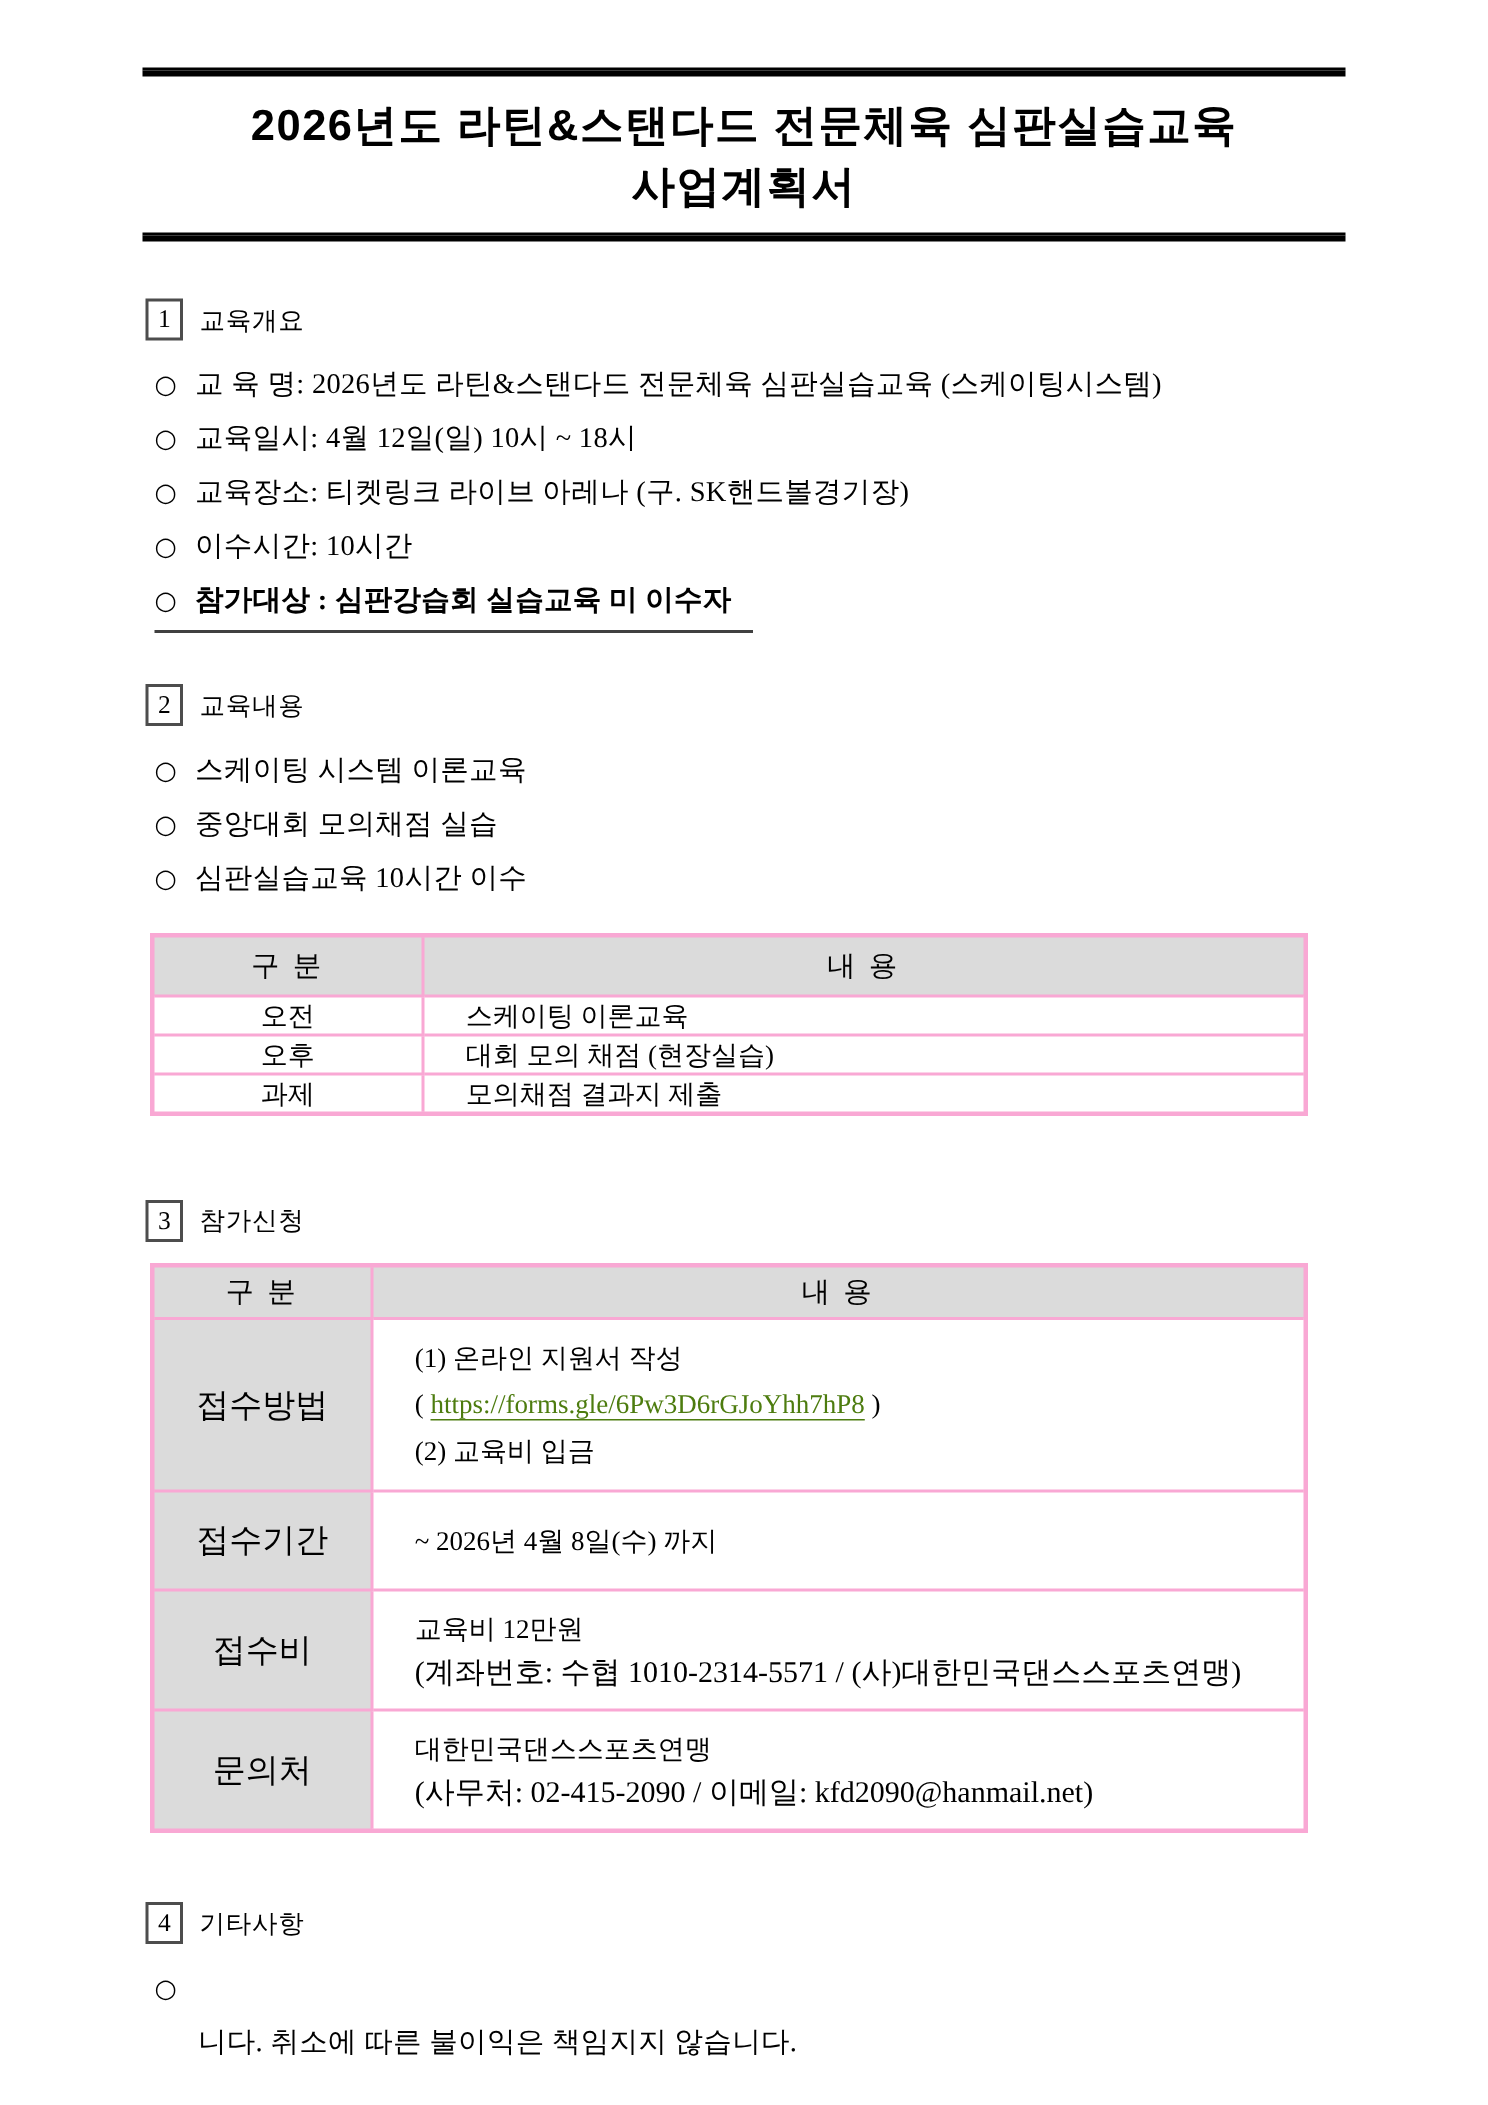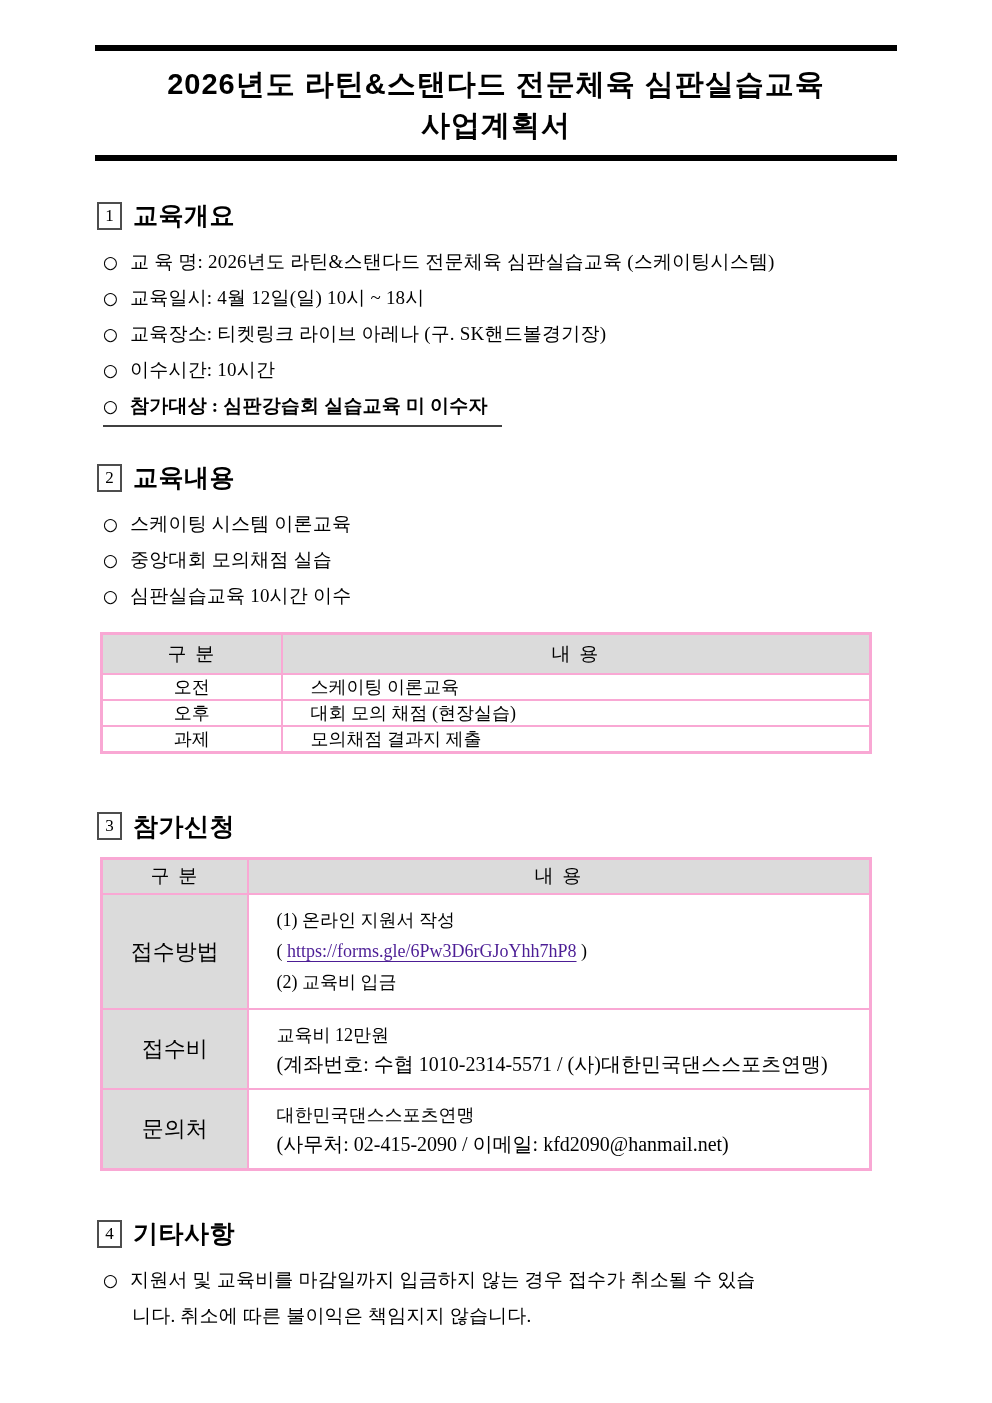--- a/index.html
+++ b/index.html
@@ -49,22 +49,22 @@
     justify-content: center;
     width: 25px;
     height: 28px;
     border: 2px solid #4d4d4d;
     font-family: "Liberation Serif", "DejaVu Serif", serif;
     font-size: 17px;
     font-weight: 400;
     background: #fff;
   }
   .heading-text {
-    font-size: 25px;
-    font-weight: 700;
+    font-size: 17px;
+    font-weight: 400;
     letter-spacing: 0.5px;
   }
 
   
   .bullets { margin-top: 12px; }
   .bullet-line {
     display: flex;
     align-items: baseline;
     padding-left: 8px;
     font-size: 19px;
@@ -125,21 +125,21 @@
     background: #dbdbdb;
     text-align: center;
     font-size: 22px;
   }
   .table2 td.desc { padding: 10px 14px 10px 28px; font-size: 18px; }
   .table2 .cell-line { line-height: 31px; }
   .table2 .cell-line.small { font-size: 20px; line-height: 27px; }
   .table2 td.desc.tall { height: 95px; }
   .table2 td.desc.mid { height: 66px; }
   a.doc-link {
-    color: #4c1d95;
+    color: #4d7c0f;
     text-decoration: underline;
     text-underline-offset: 4px;
   }
 
   .sec { margin-top: 38px; }
   .sec2 { margin-top: 34px; }
   .sec3 { margin-top: 56px; }
   .sec4 { margin-top: 46px; }
 </style>
 </head>
@@ -240,20 +240,26 @@
       </tr>
       <tr>
         <td class="label">접수방법</td>
         <td class="desc tall">
           <div class="cell-line">(1) 온라인 지원서 작성</div>
           <div class="cell-line"><span>( </span><a class="doc-link" href="#">https://forms.gle/6Pw3D6rGJoYhh7hP8</a><span> )</span></div>
           <div class="cell-line">(2) 교육비 입금</div>
         </td>
       </tr>
       <tr>
+        <td class="label">접수기간</td>
+        <td class="desc mid">
+          <div class="cell-line">~ 2026년 4월 8일(수) 까지</div>
+        </td>
+      </tr>
+      <tr>
         <td class="label">접수비</td>
         <td class="desc mid">
           <div class="cell-line">교육비 12만원</div>
           <div class="cell-line small">(계좌번호: 수협 1010-2314-5571 / (사)대한민국댄스스포츠연맹)</div>
         </td>
       </tr>
       <tr>
         <td class="label">문의처</td>
         <td class="desc mid">
           <div class="cell-line">대한민국댄스스포츠연맹</div>
@@ -265,20 +271,19 @@
   </div>
 
   <div class="sec sec4">
     <div class="section-heading">
       <span class="numbox">4</span>
       <span class="heading-text">기타사항</span>
     </div>
     <div class="bullets">
       <div class="bullet-line">
         <span class="bullet-glyph">○</span>
-        <span>지원서 및 교육비를 마감일까지 입금하지 않는 경우 접수가 취소될 수 있습</span>
       </div>
       <div class="wrap-cont">니다. 취소에 따른 불이익은 책임지지 않습니다.</div>
 
     </div>
   </div>
 
 </div>
 
 </body></html>

